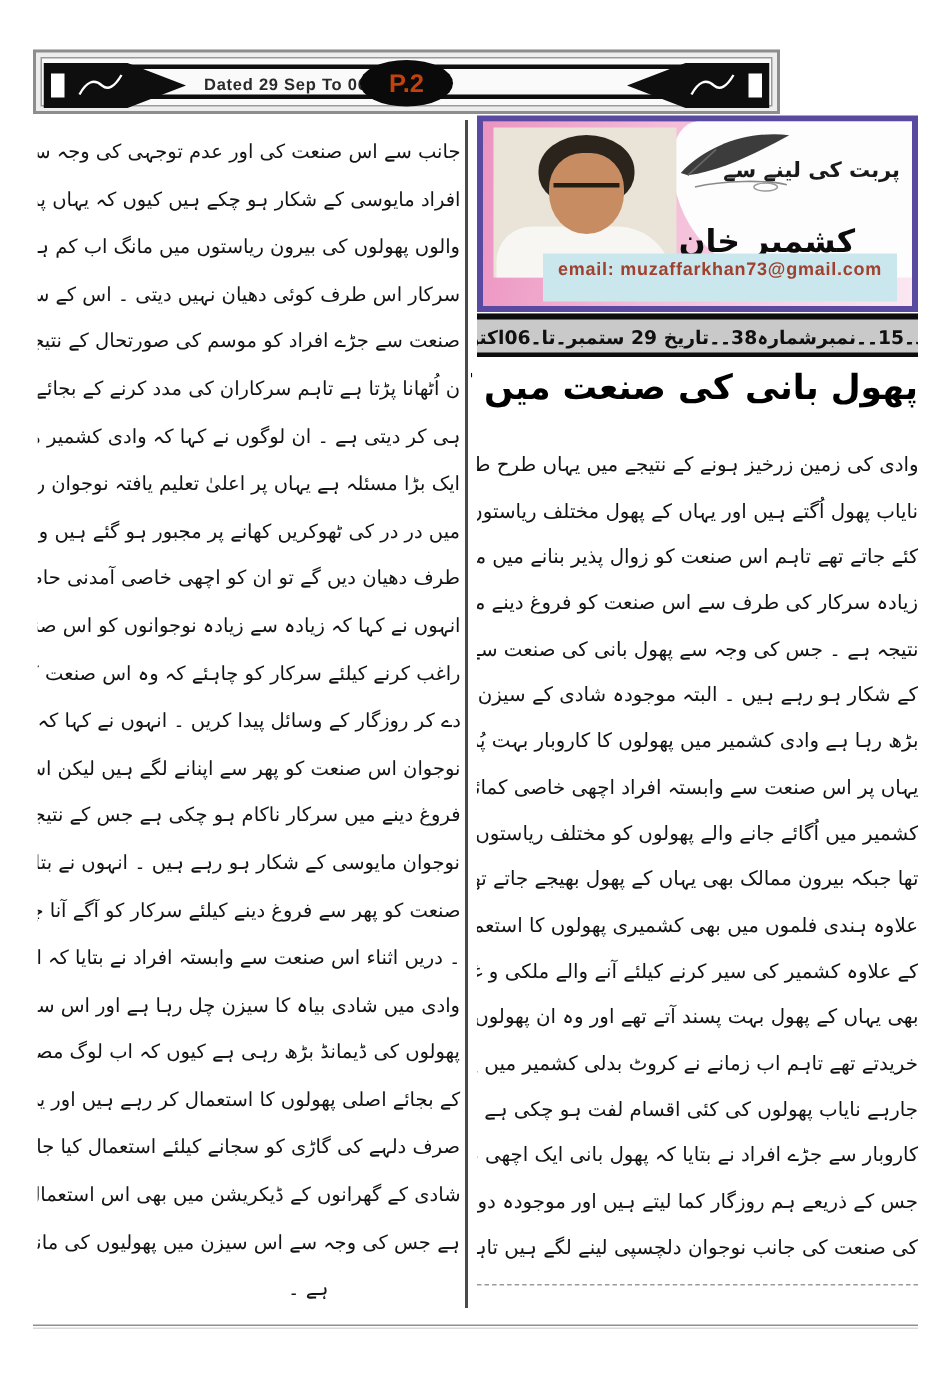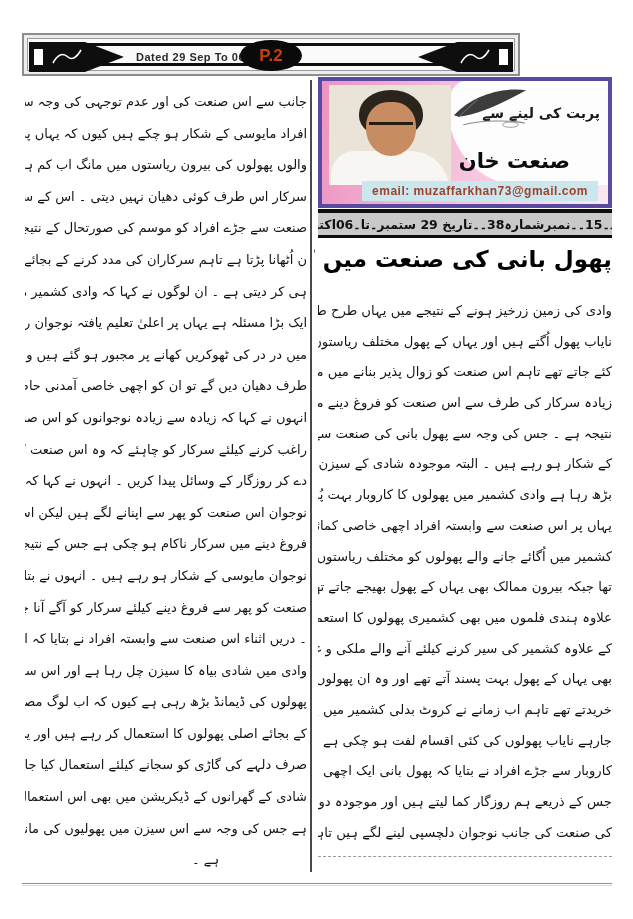--- a/index.html
+++ b/index.html
@@ -51,21 +51,21 @@
   .photo .glasses { position:absolute; left:40px; top:37px; width:44px; height:6px; border-top:3px solid #241d14; }
   .photo .shirt { position:absolute; left:2px;  top:66px; width:118px; height:38px; background:#f7f6f2; border-radius:26px 42px 0 0; }
   .blob { position:absolute; right:0; top:0; width:160px; height:104px; background:#fefdfe;
           border-bottom-left-radius:110px 120px; border-top-left-radius:26px 40px; }
   .quill { position:absolute; right:78px; top:6px; }
   .tagline { position:absolute; right:8px; top:24px; direction:rtl;
              font-size:14px; font-weight:bold; color:#1a1a1a; }
   .author { position:absolute; right:38px; top:68px; direction:rtl;
             font-size:21px; font-weight:bold; color:#0c0c0c; }
   .email-bar {
-    position:absolute; left:10px; right:10px; bottom:3px; height:20px;
+    position:absolute; left:10px; right:10px; bottom:3px; height:32px;
     background:#c9e7ec; color:#a0402e; text-align:center;
     font-family:"Liberation Sans", sans-serif; font-size:12px; font-weight:bold;
     letter-spacing:0.5px; line-height:20px;margin-left:30px;
   }
 
   
   .issue {
     position:absolute; left:318px; top:209px; width:294px; height:29px;
     background:#c9c9c9; border-top:4px solid #0d0d0d; border-bottom:3px solid #0d0d0d;
     direction:rtl; display:flex; align-items:center; justify-content:center;
@@ -136,21 +136,21 @@
     <div class="quill">
       <svg width="80" height="44" viewBox="0 0 100 56">
         <path d="M4 36 C 28 10, 66 0, 96 4 C 70 18, 40 34, 10 38 Z" fill="#3c3c3c"></path>
         <path d="M10 38 L34 16" stroke="#666" stroke-width="1.5" fill="none"></path>
         <path d="M16 48 C 40 42, 78 42, 94 46" stroke="#8a8a8a" stroke-width="1.4" fill="none"></path>
         <ellipse cx="76" cy="48" rx="10" ry="3.4" fill="none" stroke="#9a9a9a" stroke-width="1.2"></ellipse>
       </svg>
     </div>
 
     <div class="tagline">پربت کی لینے سے</div>
-    <div class="author">صنعت خان</div>
+    <div class="author">کشمیر خان</div>
     <div class="email-bar">email:  muzaffarkhan73@gmail.com</div>
   </div>
 
   <div class="issue">جلد۔15۔۔نمبرشمارہ38۔۔تاریخ 29 ستمبر۔تا۔06اکتوبر</div>
 
   <div class="headline">پھول بانی کی صنعت میں کافی گنجائش</div>
 
   <div class="col col-left">
       <div class="line">جانب سے اس صنعت کی اور عدم توجہی کی وجہ سے اس سے جڑے</div>
       <div class="line">افراد مایوسی کے شکار ہو چکے ہیں کیوں کہ یہاں پر اُگائے جانے</div>

